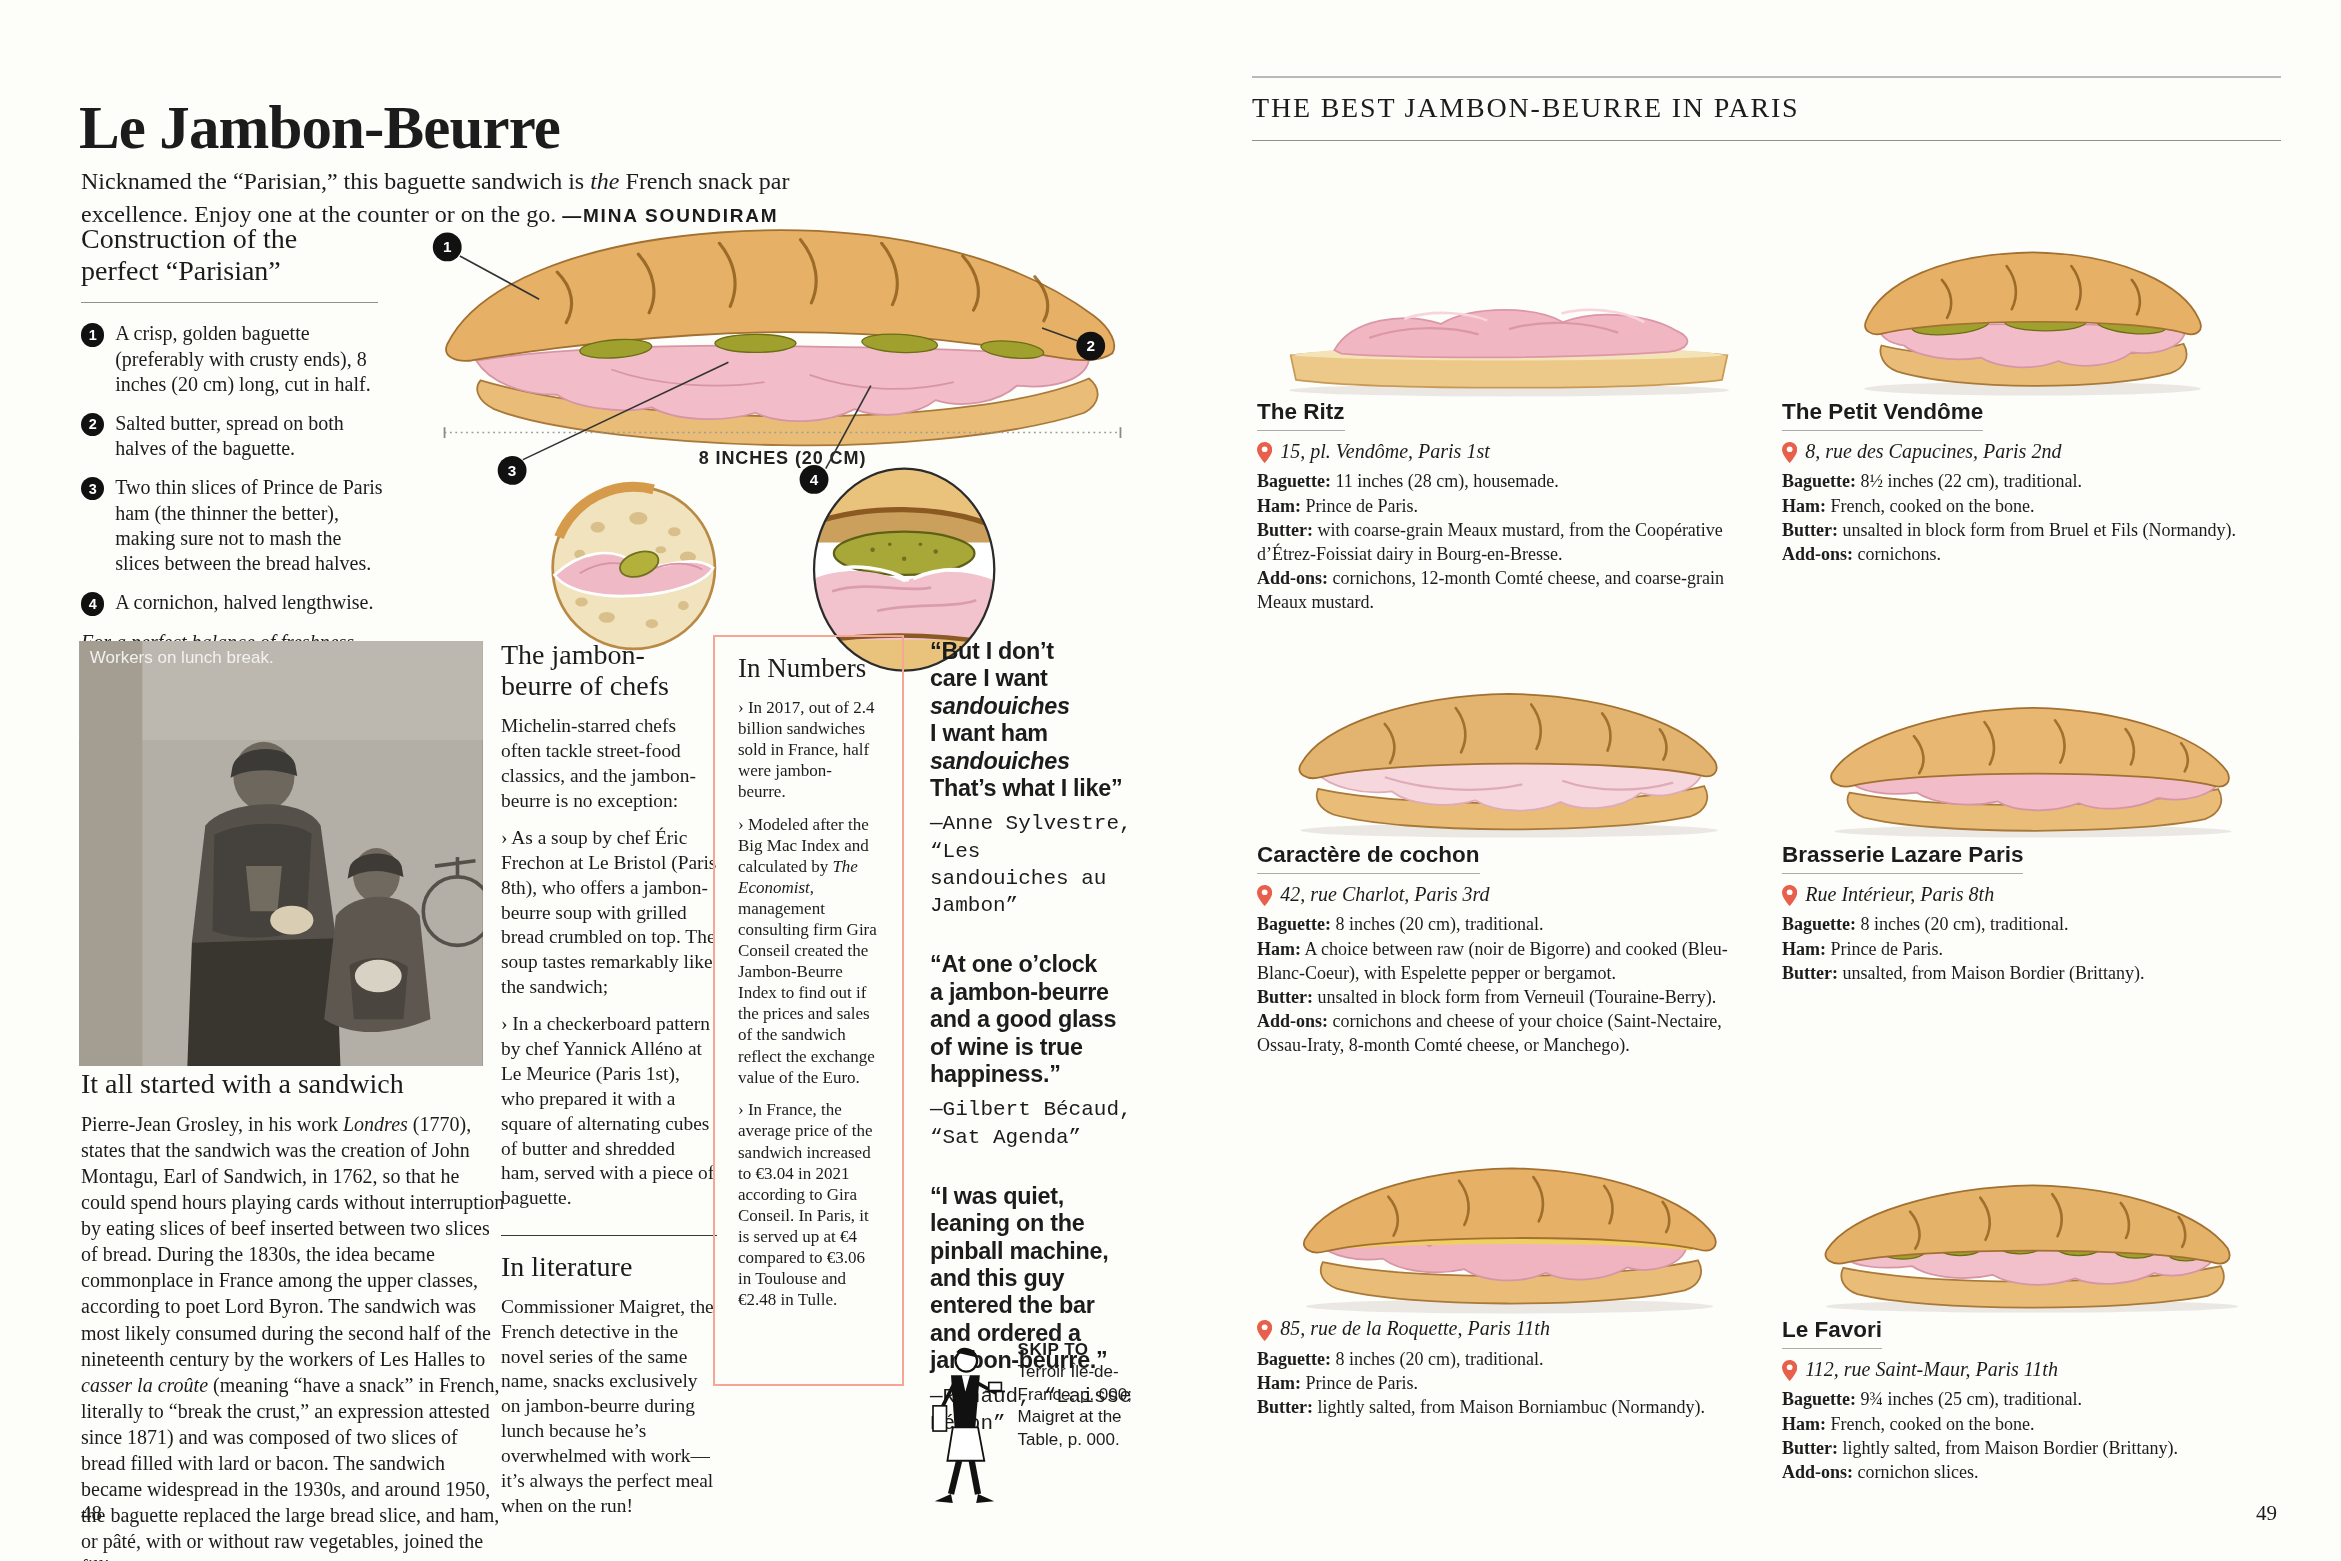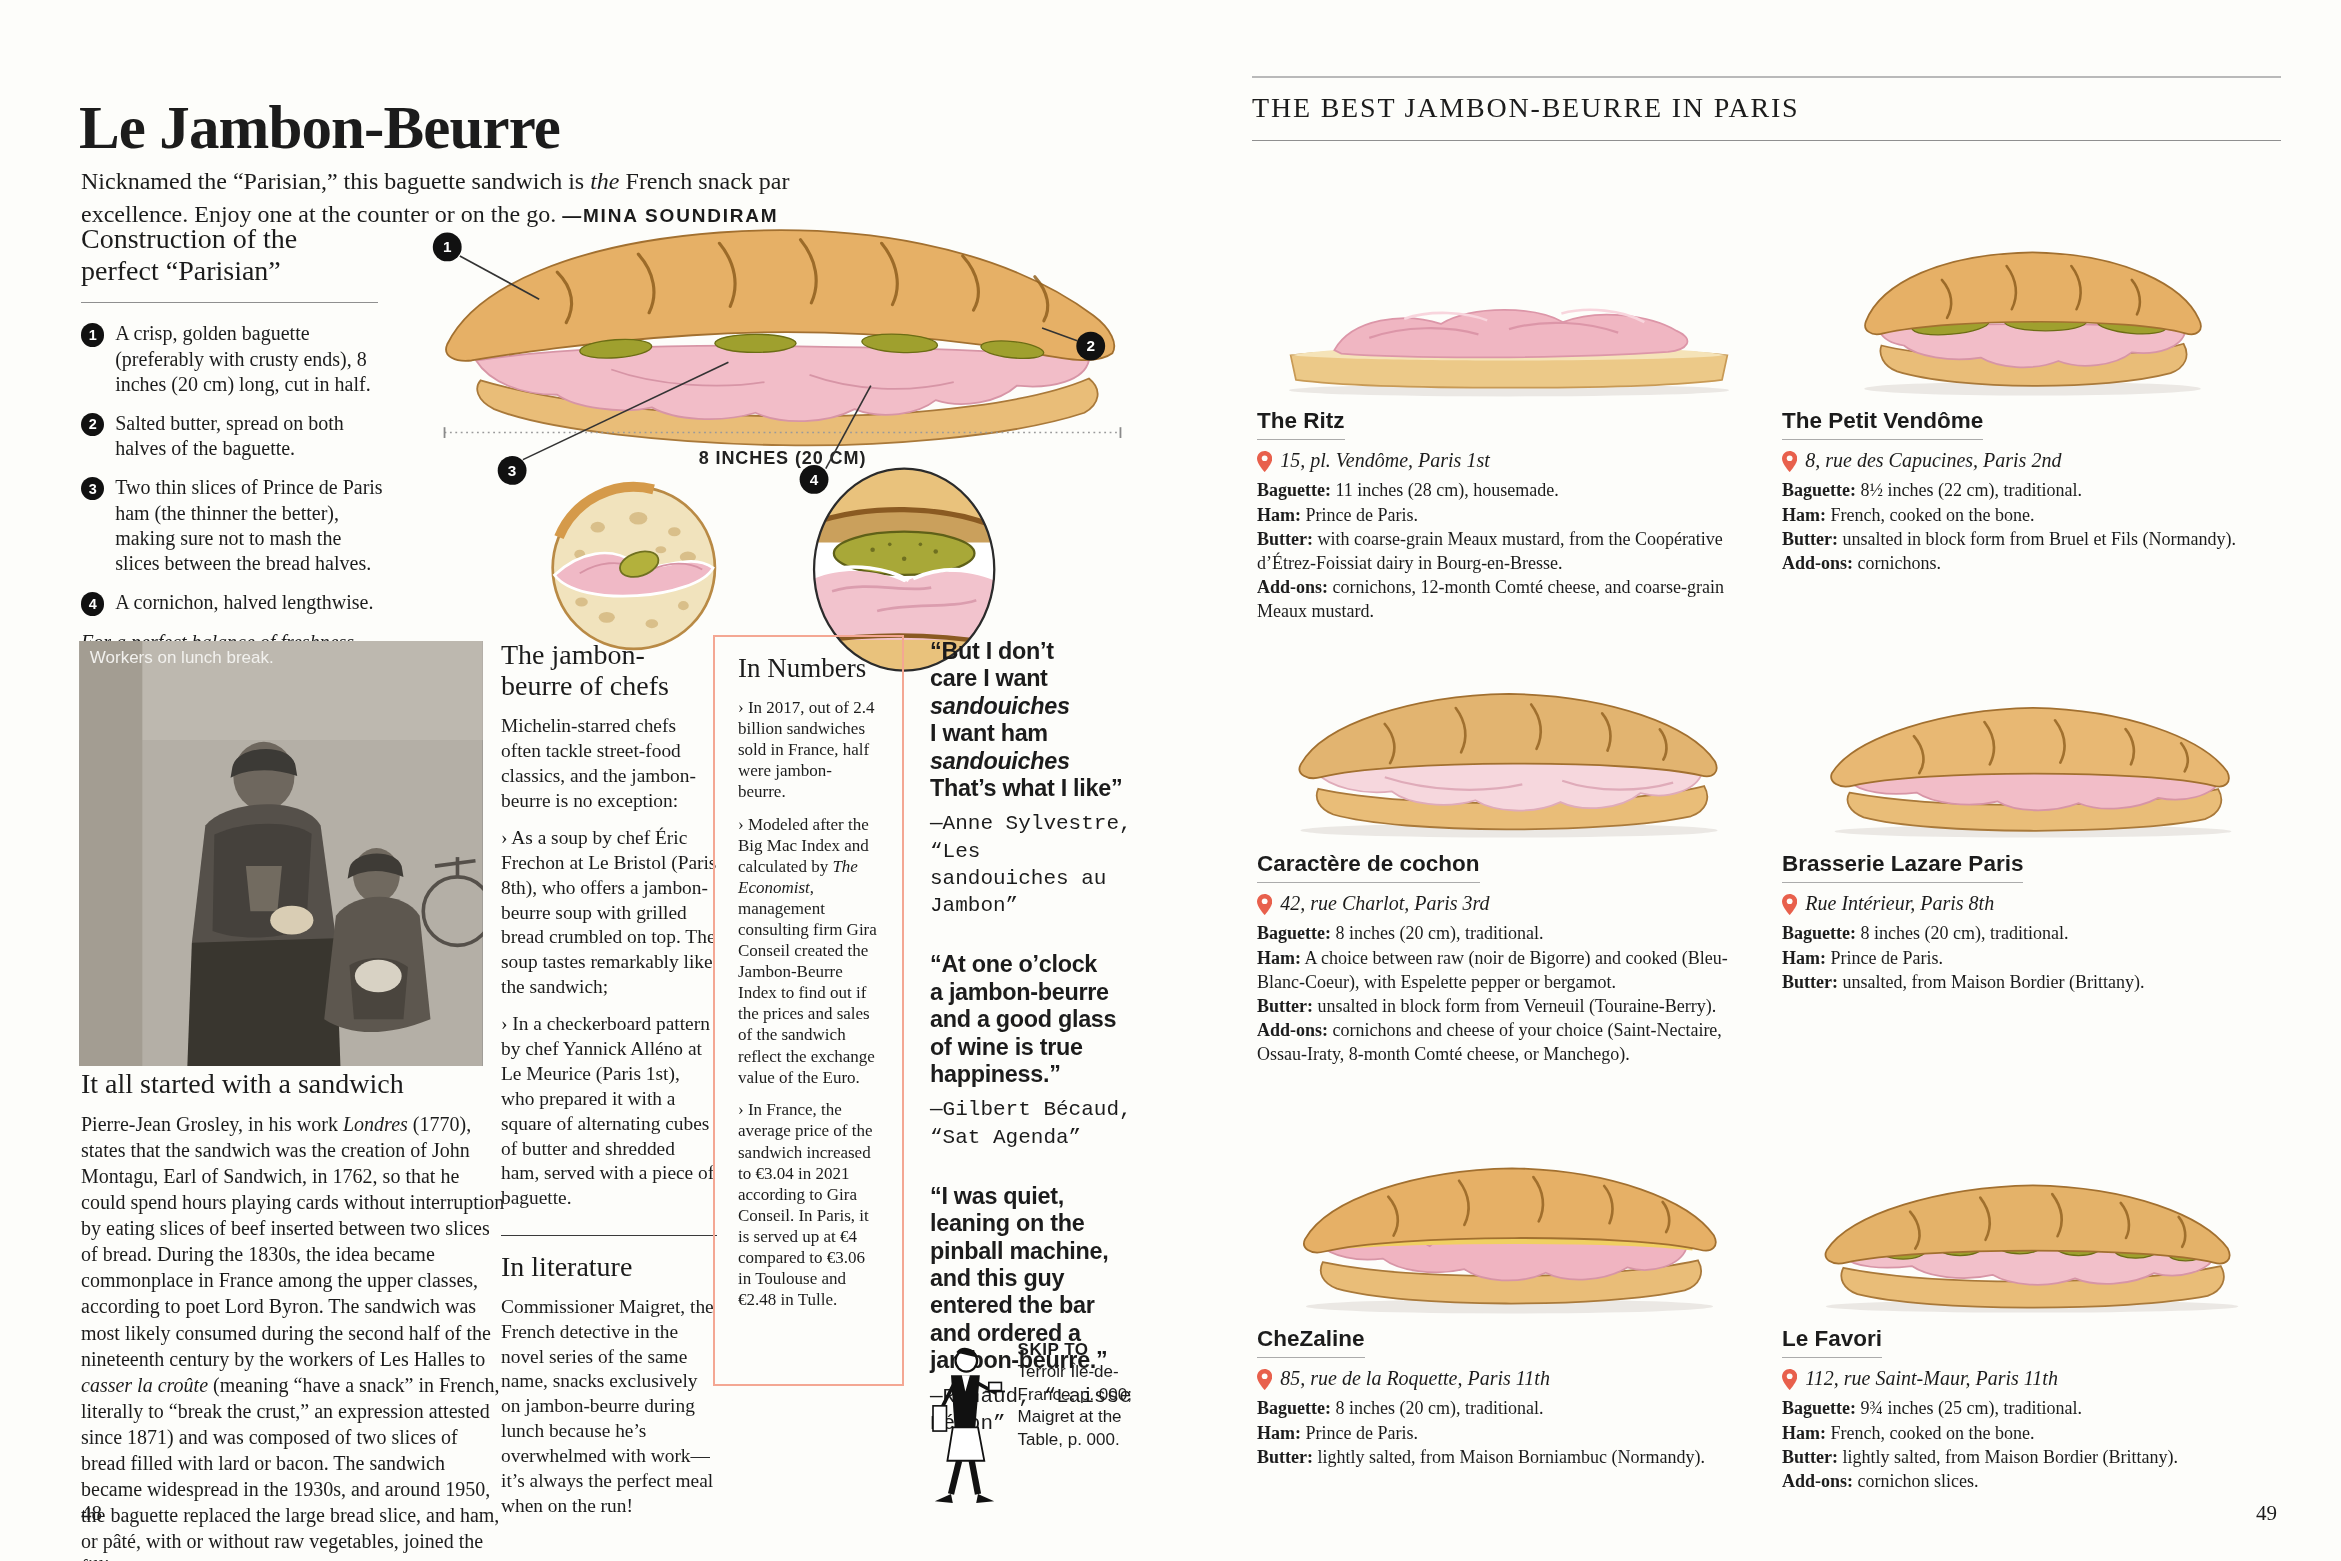--- a/index.html
+++ b/index.html
@@ -45,21 +45,21 @@
         margin-top:8px;white-space:pre-line;}
   .skipto{left:915px;top:1339px;display:flex;gap:12.6px;}
   .skip-text{width:131px;font-family:"Liberation Sans",sans-serif;font-size:17px;line-height:1.32;}
   .skip-label{font-weight:700;letter-spacing:0.5px;}
   .pagenum{font-size:21px;}
   
   .rp-header{left:1252px;top:76px;width:1029px;border-top:2.7px solid #b9b9b9;
              border-bottom:1.8px solid #8f8f8f;padding:14.4px 0 16px 0;
              font-size:28px;letter-spacing:1.8px;}
   .entry{position:absolute;}
-  .entry h3{margin:9px 0 9px 0;}
+  .entry h3{margin:0 0 9px 0;}
   .entry-name{font-family:"Liberation Sans",sans-serif;font-weight:700;font-size:22.5px;
               display:inline-block;border-bottom:1.8px solid #ababab;padding-bottom:4.5px;}
   .loc{display:flex;gap:8px;align-items:center;margin:0 0 6.3px 0;
        font-style:italic;font-size:20px;}
   .loc svg{margin-top:2.7px;flex:0 0 auto;}
   .detail{margin:0;font-size:18px;line-height:1.34;}
   .photo-wrap{display:flex;justify-content:center;align-items:flex-end;}
 </style>
 </head>
 <body>
@@ -442,21 +442,20 @@
         <path d="M24,112 C50,66 150,34 258,32 C370,34 458,68 486,108 C492,120 484,128 470,124 C395,106 128,106 46,126 C30,130 19,122 24,112 Z" fill="#e6b066" stroke="#a27030" stroke-width="2"></path>
         <g stroke="#90601f" stroke-width="3" fill="none" stroke-linecap="round" opacity="0.8">
           <path d="M118,64 C130,78 132,94 124,108"></path>
             <path d="M198,46 C210,62 212,80 204,96"></path>
           <path d="M282,42 C294,58 296,76 288,92"></path>
             <path d="M362,52 C372,64 374,80 368,94"></path>
             <path d="M428,70 C436,80 438,94 432,104"></path>
         </g>
       </svg>
     </div>
-    <h3><span class="entry-name">CheZaline</span></h3>
     <div class="loc">
       <svg width="15.3" height="21" viewBox="0 0 16 22">
           <path d="M8 0C3.6 0 0 3.6 0 8c0 5.4 8 14 8 14s8-8.6 8-14c0-4.4-3.6-8-8-8z" fill="#e8604c"></path>
           <circle cx="8" cy="7.6" r="3" fill="#fdfdfa"></circle>
         </svg>
       <span>85, rue de la Roquette, Paris 11th</span>
     </div>
     <p class="detail"><b>Baguette:</b> <span>8 inches (20 cm), traditional.</span></p>
     <p class="detail"><b>Ham:</b> <span>Prince de Paris.</span></p>
     <p class="detail"><b>Butter:</b> <span>lightly salted, from Maison Borniambuc (Normandy).</span></p>

